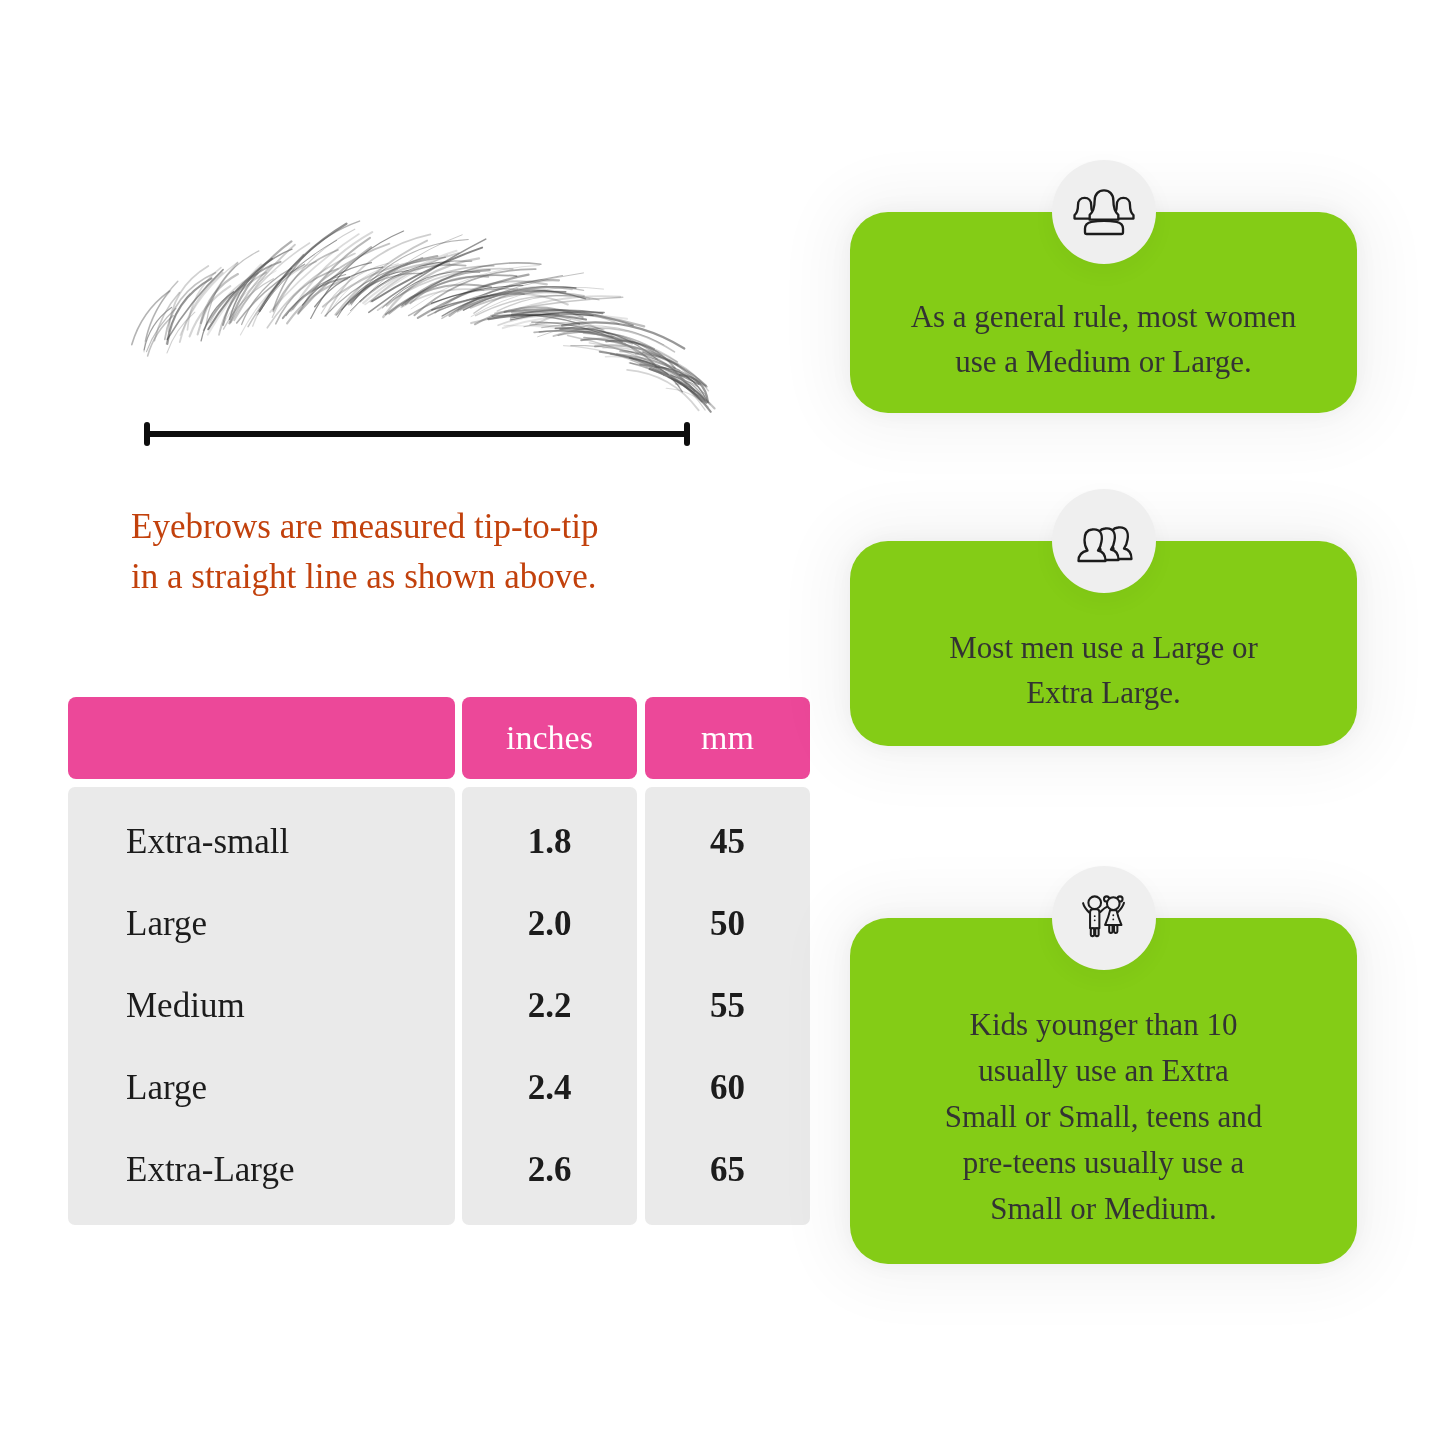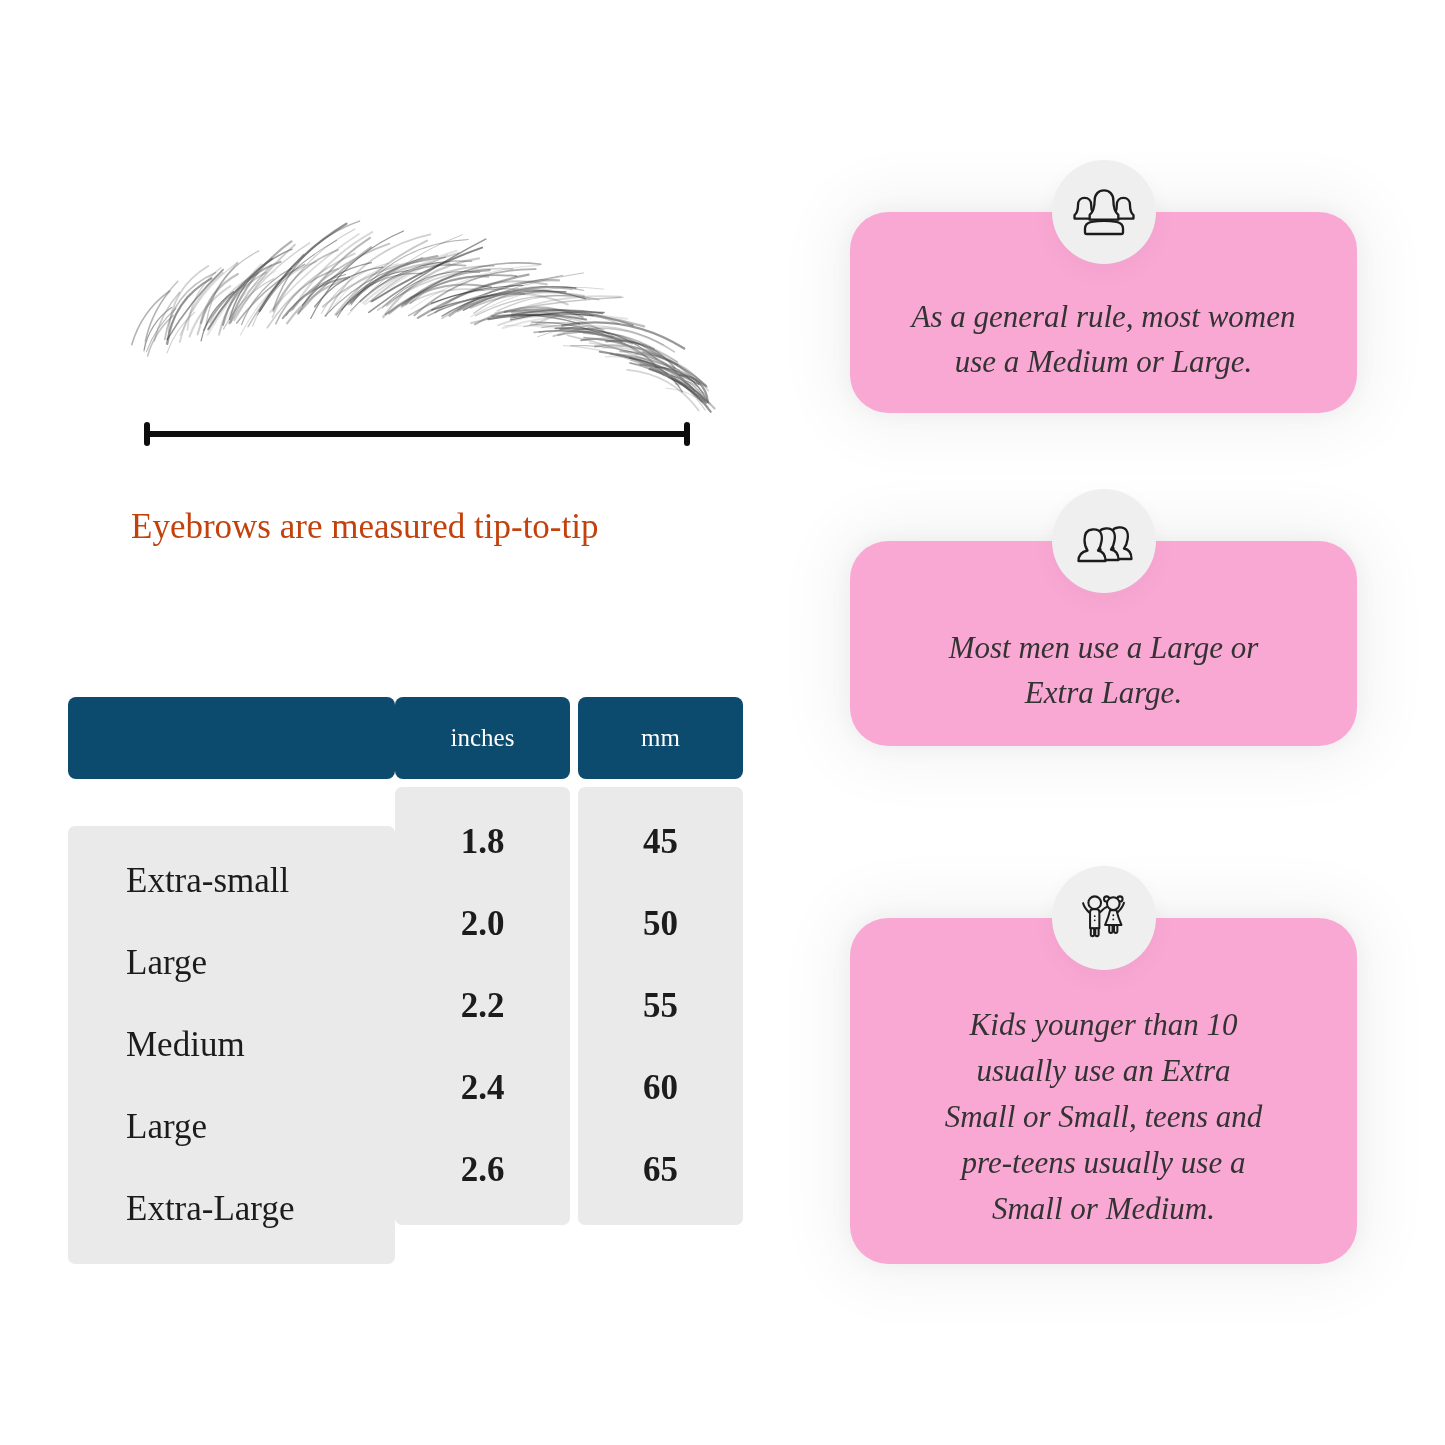--- a/index.html
+++ b/index.html
@@ -13,40 +13,40 @@
   .measure-line::before,.measure-line::after{
     content:"";position:absolute;top:-9px;width:6px;height:24px;background:#0d0d0d;border-radius:3px;
   }
   .measure-line::before{left:-1px;}
   .measure-line::after{right:-1px;}
   .caption{position:absolute;left:131px;top:502px;font-size:35px;line-height:50px;color:#c2410c;}
   .caption span{display:block;white-space:nowrap;}
   
   .size-table{position:absolute;left:68px;top:697px;display:flex;}
   .tcol{display:flex;flex-direction:column;}
-  .tcol1{width:327px;margin-right:0;gap:39px;}
+  .tcol1{width:387px;margin-right:7px;}
   .tcol2{width:175px;margin-right:8px;}
   .tcol3{width:165px;}
   .thead{
-    height:82px;background:#0c4a6e;border-radius:8px;color:#ffffff;font-size:25px;
+    height:82px;background:#ec4899;border-radius:8px;color:#ffffff;font-size:34px;
     display:flex;align-items:center;justify-content:center;
   }
   .tbody{
     margin-top:8px;height:438px;background:#eaeaea;border-radius:7px;
     padding-top:14px;box-sizing:border-box;
   }
   .tcell{height:82px;display:flex;align-items:center;font-size:35px;color:#1c1c1c;white-space:nowrap;}
   .tcol1 .tcell{padding-left:58px;}
   .tcol2 .tcell,.tcol3 .tcell{justify-content:center;font-weight:bold;}
   
   .card{
-    position:absolute;left:850px;width:507px;background:#f9a8d4;border-radius:38px;
+    position:absolute;left:850px;width:507px;background:#84cc16;border-radius:38px;
     box-shadow:0 0 22px rgba(0,0,0,.05),0 0 60px 22px rgba(0,0,0,.045);
     display:flex;flex-direction:column;justify-content:center;align-items:center;
-    padding-top:52px;box-sizing:border-box;font-style:italic;
+    padding-top:52px;box-sizing:border-box;
   }
   .card1{top:212px;height:201px;}
   .card2{top:541px;height:205px;}
   .card3{top:918px;height:346px;}
   .icon-circle{
     position:absolute;top:-52px;left:50%;transform:translateX(-50%);
     width:104px;height:104px;border-radius:50%;background:#efefef;
     display:flex;align-items:center;justify-content:center;
     box-shadow:0 8px 24px rgba(0,0,0,.04);
   }
@@ -235,20 +235,21 @@
       <path d="M679.9,374.9 Q704.8,377.4 708.0,402.2" fill="none" stroke="#585858" stroke-width="2.16" stroke-opacity="0.61" stroke-linecap="round"></path>
       <path d="M668.0,377.5 Q691.8,384.8 709.1,402.8" fill="none" stroke="#585858" stroke-width="1.12" stroke-opacity="0.38" stroke-linecap="round"></path>
       <path d="M675.9,383.9 Q695.8,384.9 704.8,402.6" fill="none" stroke="#6e6e6e" stroke-width="1.85" stroke-opacity="0.30" stroke-linecap="round"></path>
       <path d="M682.6,380.5 Q702.6,383.3 708.8,402.4" fill="none" stroke="#868686" stroke-width="1.00" stroke-opacity="0.61" stroke-linecap="round"></path>
     </svg>
 
   <div class="measure-line"></div>
 
   <div class="caption">
     <span>Eyebrows are measured tip-to-tip</span>
+    <span>in a straight line as shown above.</span>
   </div>
 
   <div class="size-table">
     <div class="tcol tcol1">
       <div class="thead"></div>
       <div class="tbody">
         <div class="tcell">Extra-small</div>
         <div class="tcell">Large</div>
         <div class="tcell">Medium</div>
         <div class="tcell">Large</div>

